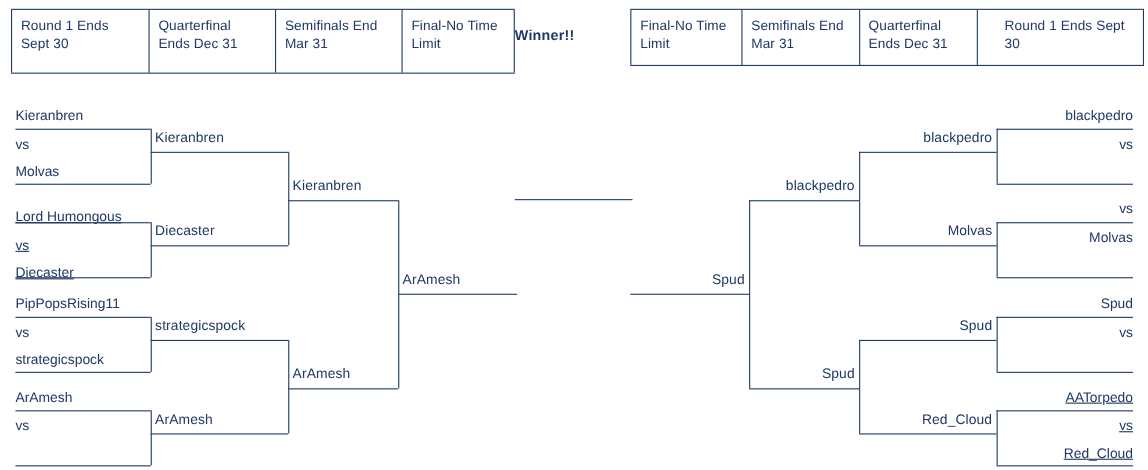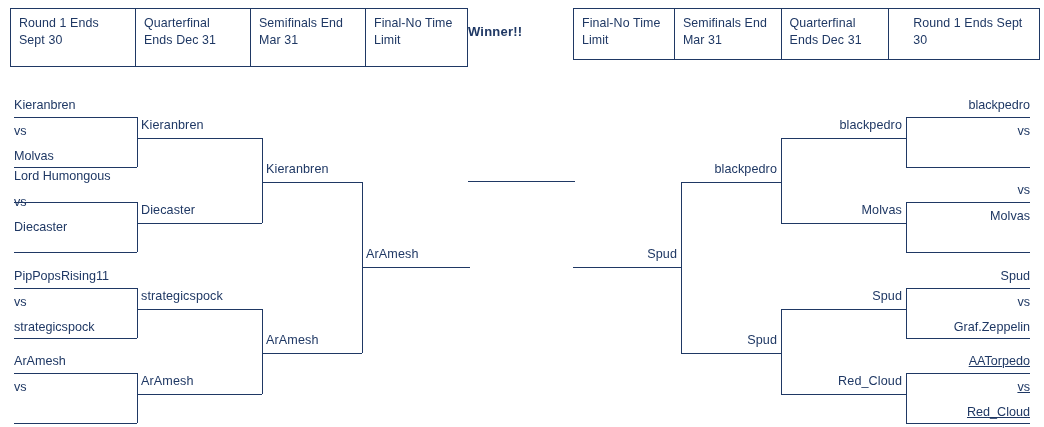--- a/index.html
+++ b/index.html
@@ -114,21 +114,21 @@
 
 <div class="pair" style="left:14px; top:93px;">
   <div>Kieranbren</div>
   <div>vs</div>
   <div>Molvas</div>
 </div>
 <div class="hline" style="left:14px; top:117px; width:123px;"></div>
 <div class="vline" style="left:137px; top:117px; height:50px;"></div>
 <div class="hline" style="left:14px; top:167px; width:123px;"></div>
 
-<div class="pair" style="left:14px; top:164px;">
+<div class="pair" style="left:14px; top:185px;text-decoration:underline;">
   <div>Lord Humongous</div>
   <div>vs</div>
   <div>Diecaster</div>
 </div>
 <div class="hline" style="left:14px; top:202px; width:123px;"></div>
 <div class="vline" style="left:137px; top:202px; height:50px;"></div>
 <div class="hline" style="left:14px; top:252px; width:123px;"></div>
 
 <div class="pair" style="left:14px; top:264px;">
   <div>PipPopsRising11</div>
@@ -187,21 +187,20 @@
   <div>vs</div>
   <div>Molvas</div>
 </div>
 <div class="hline" style="left:906px; top:202px; width:124px;"></div>
 <div class="vline" style="left:906px; top:202px; height:50px;"></div>
 <div class="hline" style="left:906px; top:252px; width:124px;"></div>
 
 <div class="pair r" style="left:880px; top:264px; width:150px;">
   <div>Spud</div>
   <div>vs</div>
-  <div>Graf.Zeppelin</div>
 </div>
 <div class="hline" style="left:906px; top:288px; width:124px;"></div>
 <div class="vline" style="left:906px; top:288px; height:50px;"></div>
 <div class="hline" style="left:906px; top:338px; width:124px;"></div>
 
 <div class="pair r" style="left:880px; top:349px; width:150px;text-decoration:underline;">
   <div>AATorpedo</div>
   <div>vs</div>
   <div>Red_Cloud</div>
 </div>

